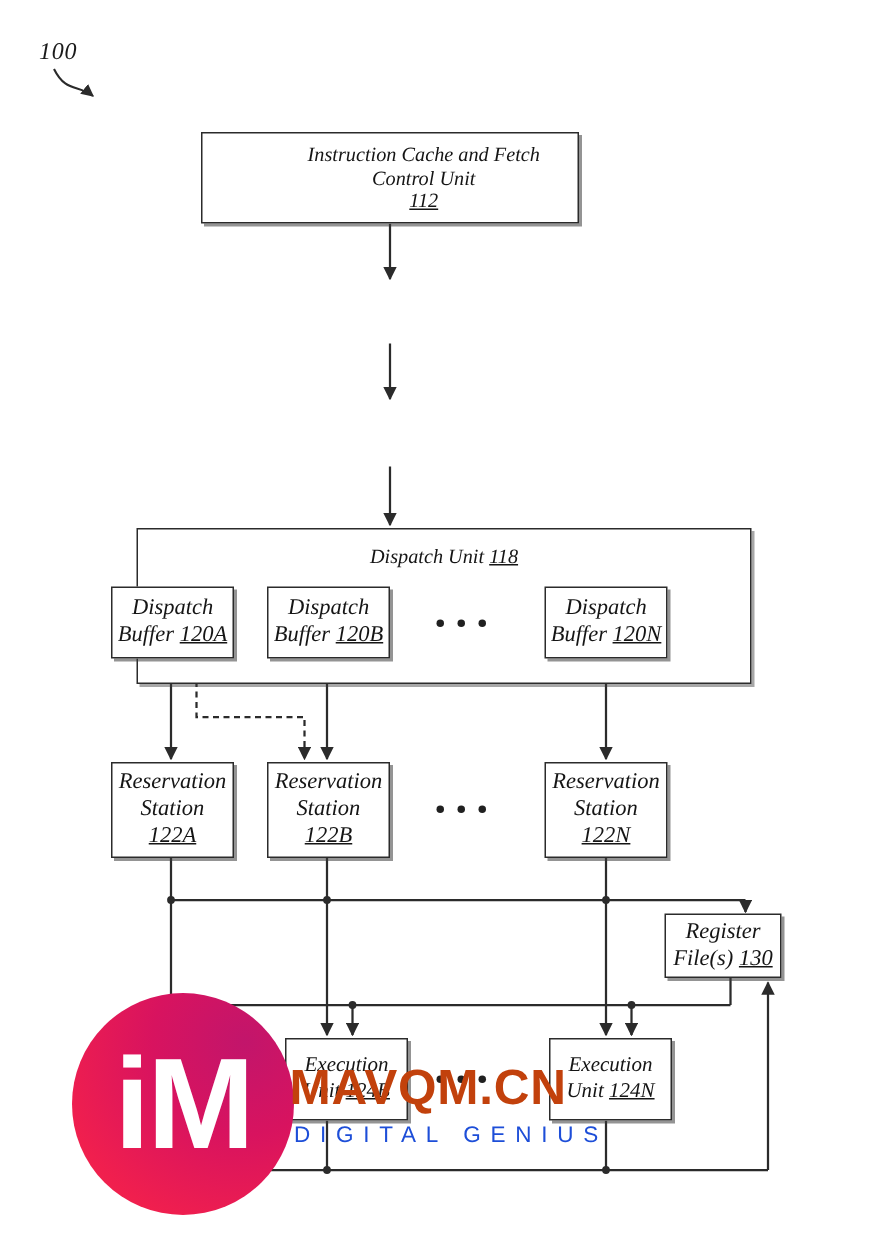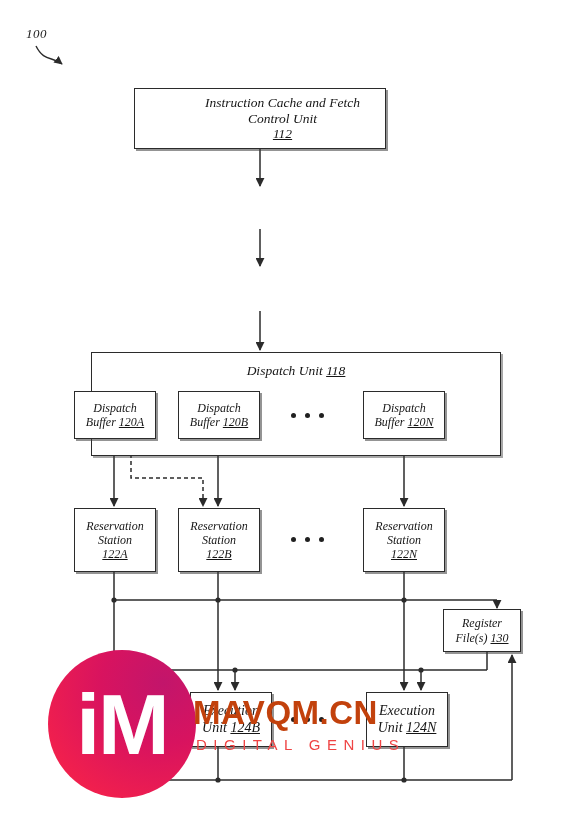--- a/index.html
+++ b/index.html
@@ -21,21 +21,21 @@
     position: absolute;
     left: 0;
     top: 0;
     width: 580px;
     height: 827px;
   }
   .fig-label {
     position: absolute;
     font-family: "Liberation Serif", serif;
     font-style: italic;
-    font-size: 13px;
+    font-size: 16px;
     color: #1a1a1a;
     letter-spacing: 0.5px;
   }
   .box {
     position: absolute;
     box-sizing: border-box;
     border: 1.6px solid #2b2b2b;
     background: #ffffff;
     display: flex;
     align-items: center;
@@ -47,21 +47,21 @@
     font-family: "Liberation Serif", serif;
     font-style: italic;
     color: #151515;
     line-height: 1.18;
     padding: 0 4px;
   }
   .u { text-decoration: underline; }
 
   .box-lg .txt { font-size: 13.5px; }
   .box-md .txt { font-size: 13px; }
-  .box-sm .txt { font-size: 12px; }
+  .box-sm .txt { font-size: 15px; }
   .box-xs .txt { font-size: 14px; }
 
   .group-box {
     position: absolute;
     box-sizing: border-box;
     border: 1.6px solid #2b2b2b;
     background: #ffffff;
     box-shadow: 2px 2px 0 0 rgba(60,60,60,0.45);
   }
   .group-title {
@@ -83,21 +83,21 @@
     display: block;
     width: 5px;
     height: 5px;
     border-radius: 50%;
     background: #202020;
   }
 
   
   #watermark {
     position: absolute;
-    left: 0; top: 0;
+    left: 0; top: 12px;
     width: 580px; height: 653px;
     pointer-events: none;
   }
   .wm-circle {
     position: absolute;
     left: 48px;
     top: 650px;
     width: 148px;
     height: 148px;
     border-radius: 50%;
@@ -126,21 +126,21 @@
     color: #c2410c;
     font-family: "Liberation Sans", sans-serif;
     font-weight: bold;
     font-size: 33px;
     letter-spacing: 0.5px;
   }
   .wm-sub {
     position: absolute;
     left: 196px;
     top: 736px;
-    color: #ef4444;
+    color: #1d4ed8;
     font-family: "Liberation Sans", sans-serif;
     font-size: 15px;
     letter-spacing: 6.5px;
   }
 </style>
 </head>
 <body>
 
 <div id="page">
 

